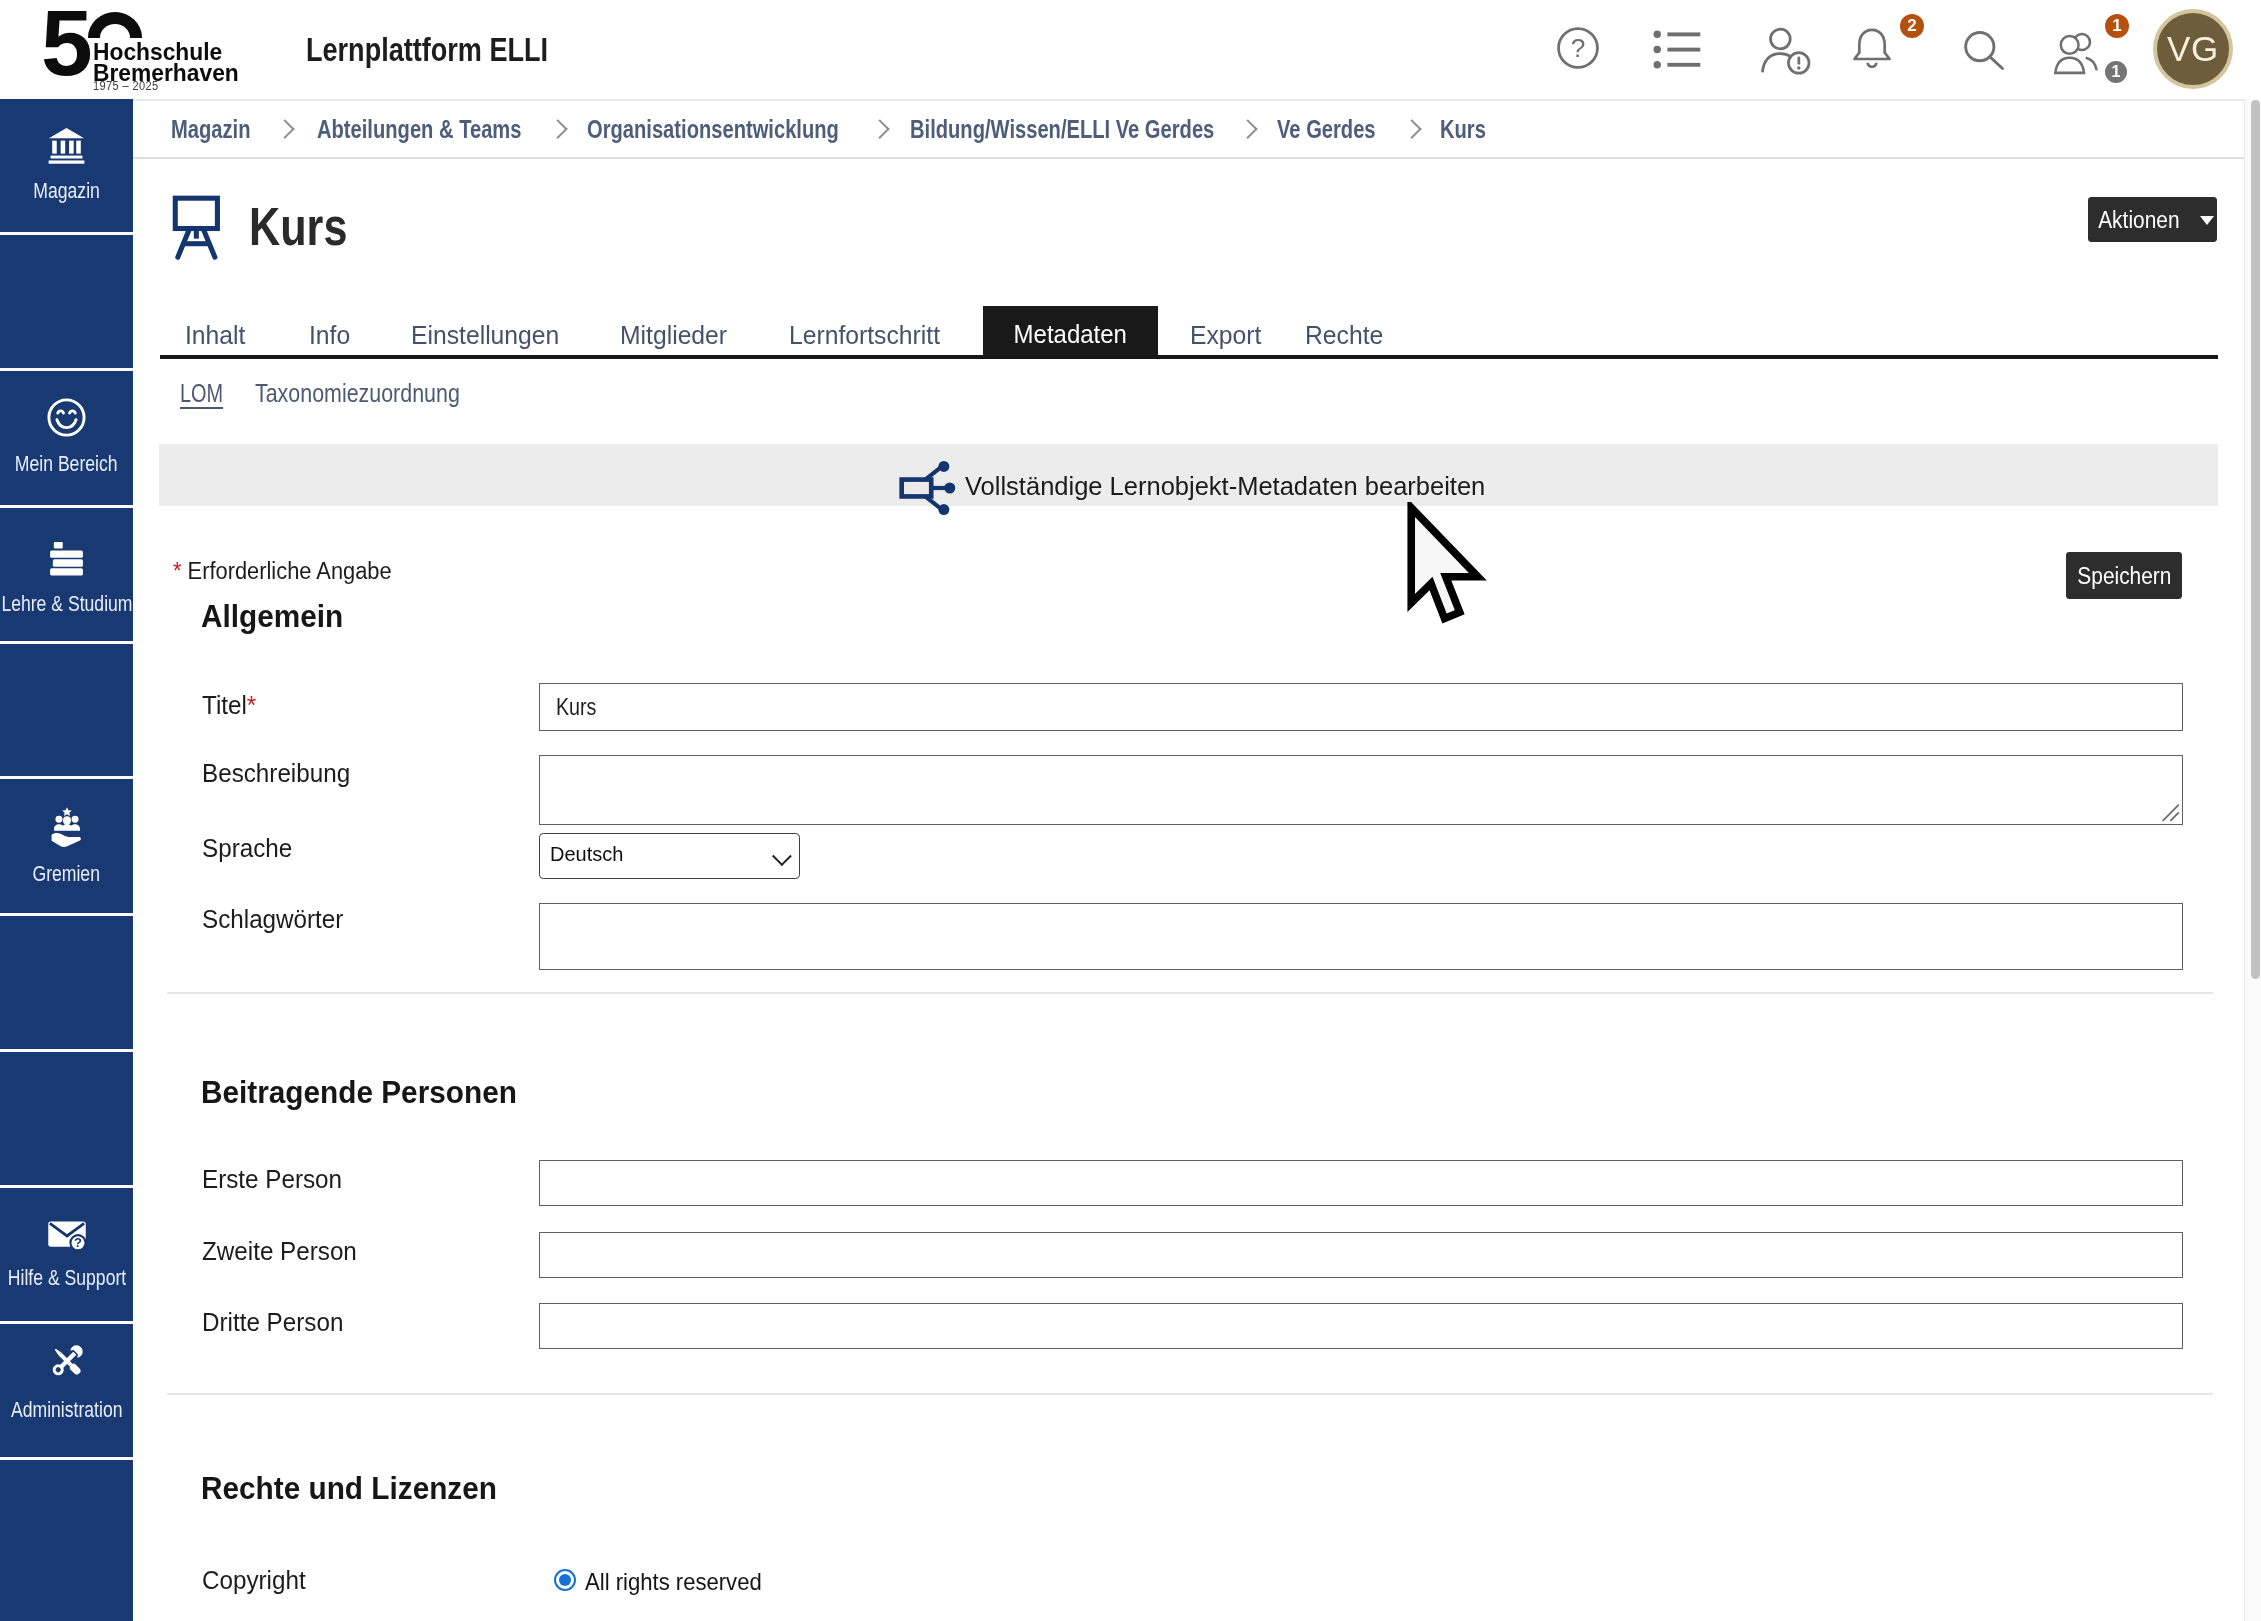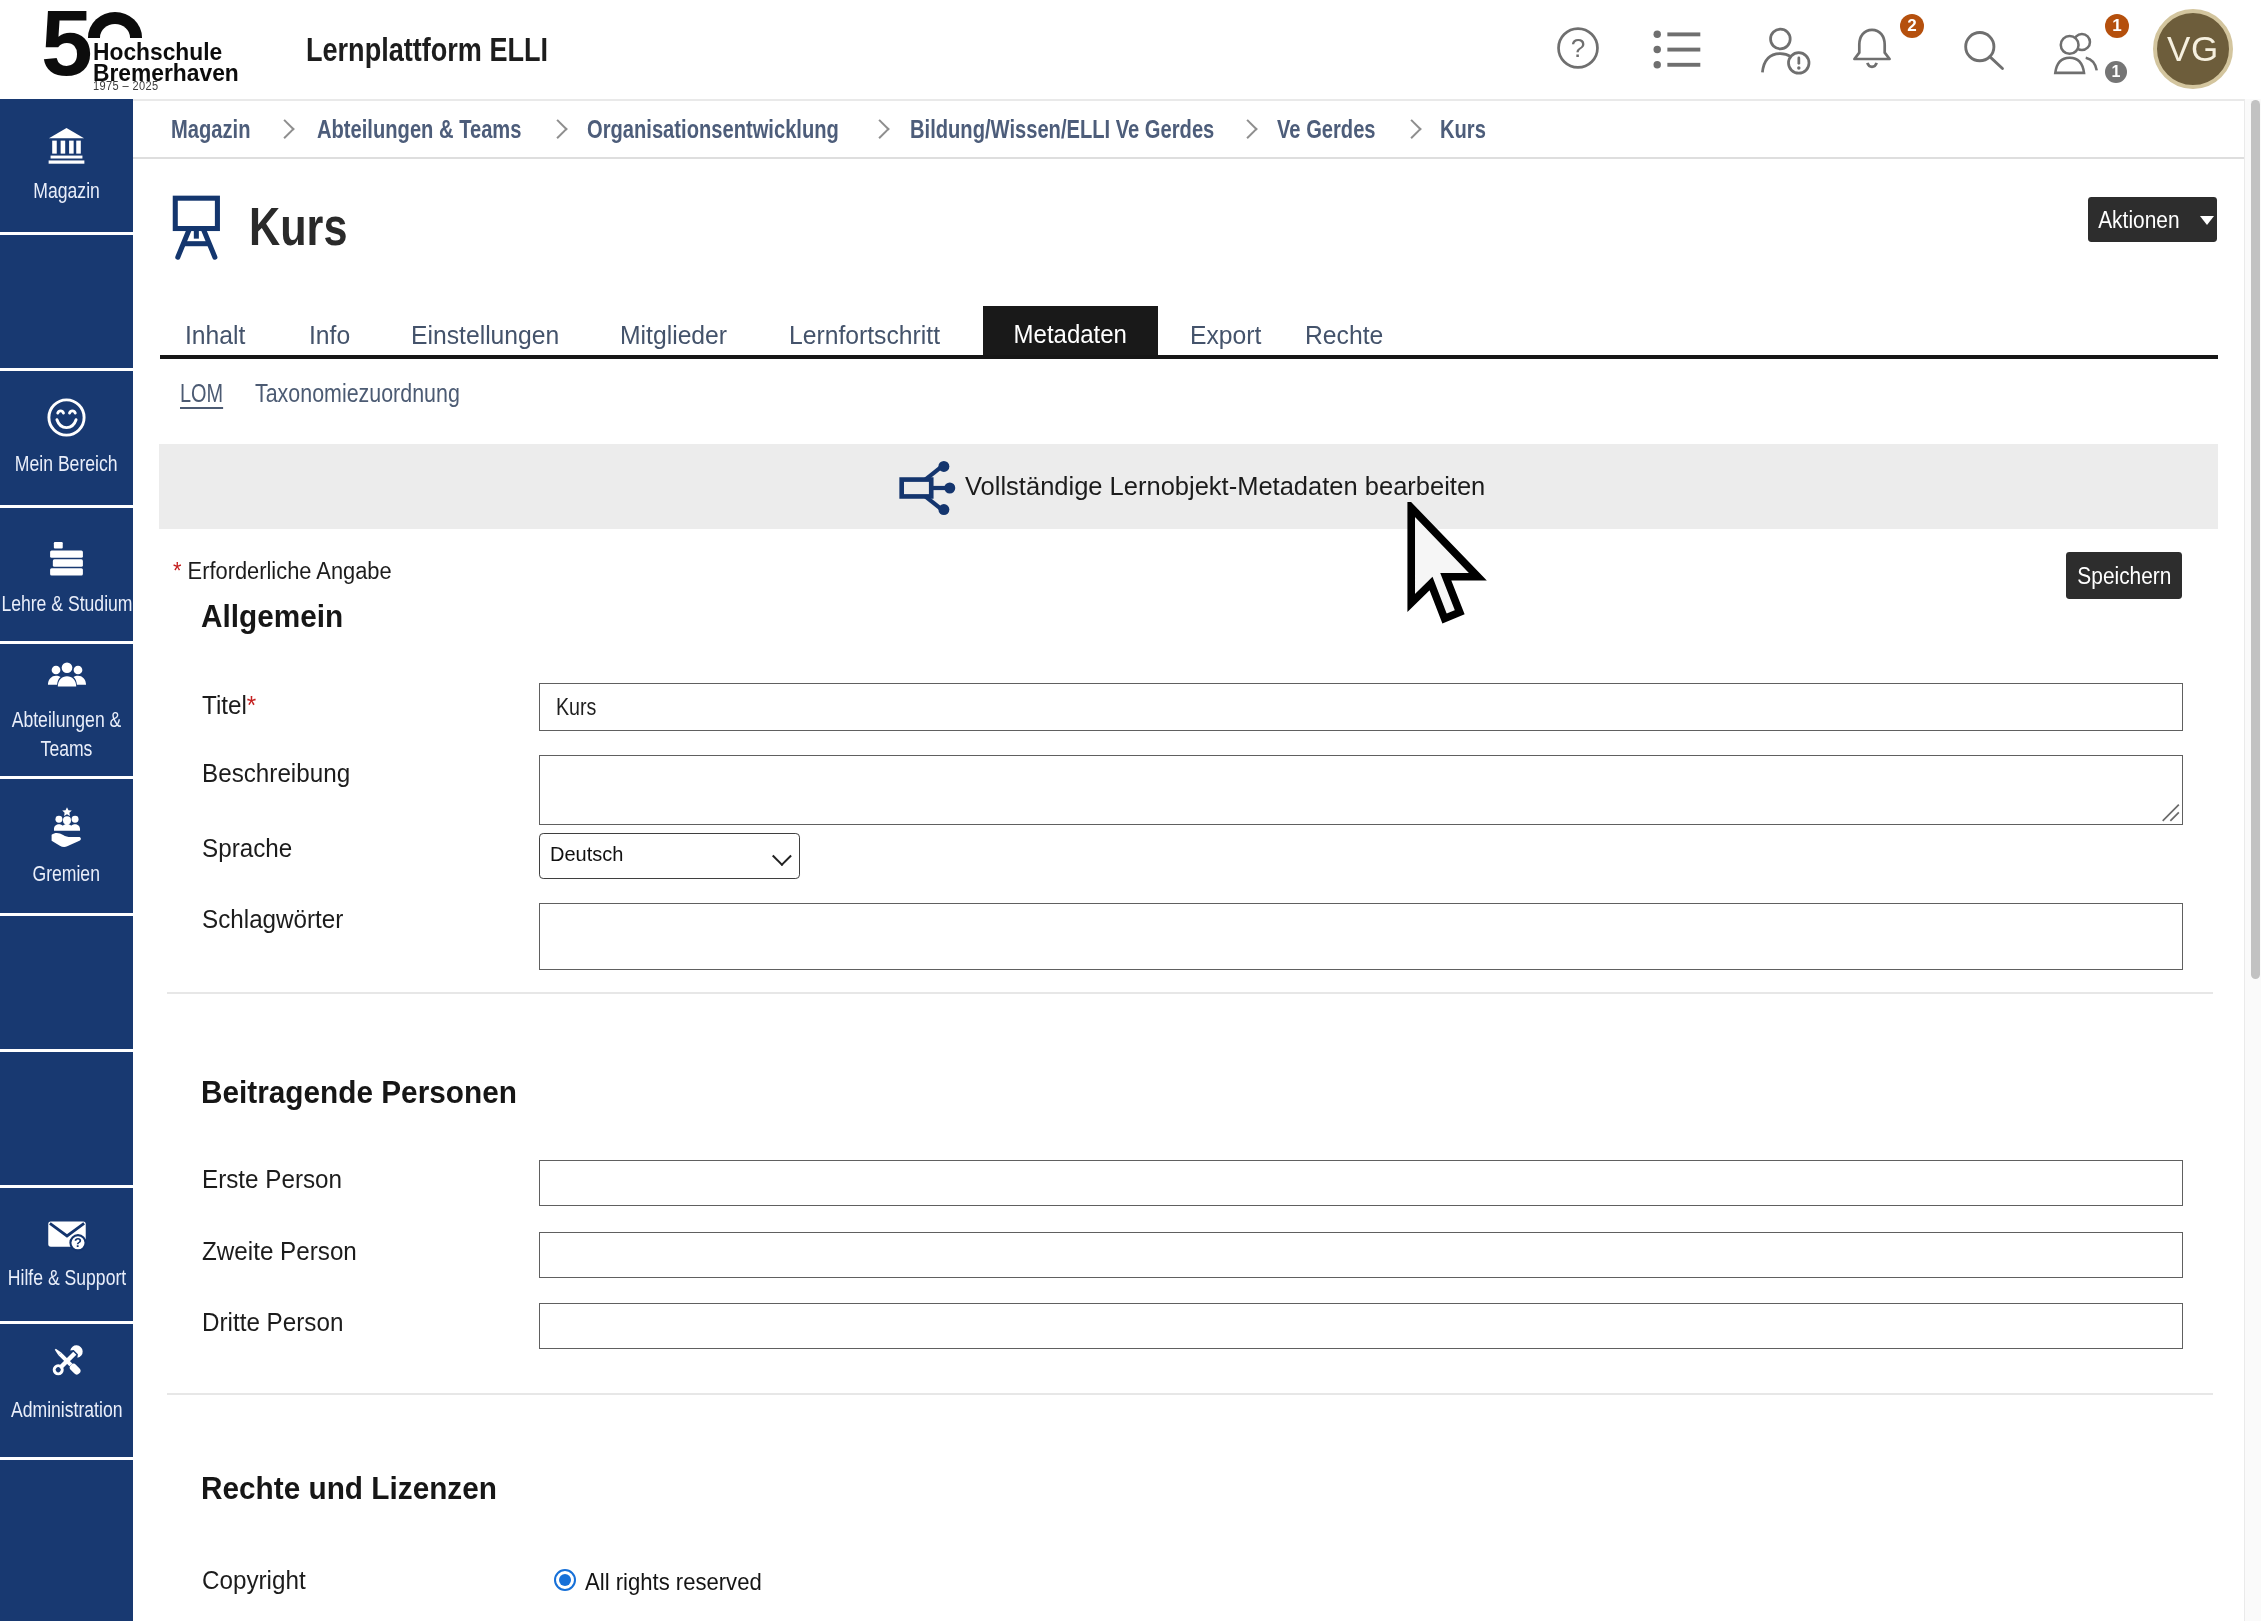--- a/index.html
+++ b/index.html
@@ -28,21 +28,21 @@
 
 #kurstitle{position:absolute;left:249px;top:195px;font-size:54px;font-weight:700;color:#2a2a2a;transform:scaleX(.8);transform-origin:left center}
 #aktionen{position:absolute;left:2088px;top:197px;width:129px;height:45px;background:#2d2d2d;color:#fff;border-radius:3.4px;font-size:24.6px;display:flex;align-items:center;justify-content:center}
 #aktionen .tri{width:0;height:0;border-left:7.6px solid transparent;border-right:7.6px solid transparent;border-top:9.3px solid #fff;margin-left:12.7px;margin-top:2.5px}
 
 .tab{position:absolute;top:320px;font-size:26px;color:#44536b;white-space:nowrap;transform:scaleX(.95);transform-origin:left center}
 #tabactive{position:absolute;left:983px;top:306px;width:175px;height:49px;background:#191919;color:#fff;font-size:25.5px;display:flex;align-items:center;justify-content:center}
 #tabline{position:absolute;left:160px;top:355px;width:2058px;height:4.2px;background:#161616}
 .subtab{position:absolute;top:379px;font-size:25.5px;color:#4c5b73;white-space:nowrap;transform-origin:left center}
 
-#graybar{position:absolute;left:159px;top:444px;width:2059px;height:85px;background:#ececec}
+#graybar{position:absolute;left:159px;top:444px;width:2059px;height:62px;background:#ececec}
 #graybar .lbl{position:absolute;left:806px;top:28px;font-size:25.5px;color:#1b1b1b;white-space:nowrap}
 
 #req{position:absolute;left:173px;top:558px;font-size:23px;color:#1c1c1c;transform:scaleX(.95);transform-origin:left top;white-space:nowrap}
 .red{color:#c41f1f}
 #speichern{position:absolute;left:2066px;top:552px;width:116px;height:47px;background:#2d2d2d;color:#fff;border-radius:3.4px;font-size:24.6px;display:flex;align-items:center;justify-content:center}
 .h2{position:absolute;left:201px;font-size:31px;font-weight:700;color:#161616;white-space:nowrap;transform:scaleX(.96);transform-origin:left center}
 .flabel{position:absolute;left:202px;font-size:25.5px;color:#1c1c1c;white-space:nowrap;transform:scaleX(.95);transform-origin:left center}
 .finput{position:absolute;left:539px;width:1644px;background:#fff;border:1.7px solid #606060}
 .divider{position:absolute;left:167px;width:2046px;height:1.7px;background:#e7e7e7}
 #seltext{position:absolute;left:550px;top:843px;font-size:20px;color:#111}
@@ -136,31 +136,20 @@
 <div class="sbitem" style="top:409px;height:140px">
       <svg width="41" height="41" viewBox="0 0 24 24" fill="#fff">
         <rect x="4.6" y="2.4" width="5.2" height="3.8" rx="0.6"></rect>
         <rect x="2.4" y="7.3" width="19.2" height="4.3" rx="0.9"></rect>
         <rect x="4" y="12.5" width="17.6" height="4.3" rx="0.9"></rect>
         <rect x="2.4" y="17.7" width="19.2" height="4.3" rx="0.9"></rect>
       </svg>
       <span>Lehre &amp; Studium</span>
     </div>
 <div class="sbsep" style="top:542px"></div>
-<div class="sbitem" style="top:545px;height:132px">
-      <svg width="42" height="37" viewBox="0 0 26 22" fill="#fff">
-        <circle cx="6.2" cy="7.6" r="2.7"></circle>
-        <path d="M1.2 16.8c0-3.6 2.3-5.7 5-5.7 1 0 2 .3 2.8.8-1.4 1.2-2.1 3-2.1 4.9z"></path>
-        <circle cx="19.8" cy="7.6" r="2.7"></circle>
-        <path d="M24.8 16.8c0-3.6-2.3-5.7-5-5.7-1 0-2 .3-2.8.8 1.4 1.2 2.1 3 2.1 4.9z"></path>
-        <circle cx="13" cy="6.2" r="3.3"></circle>
-        <path d="M7.3 17.8c0-4.1 2.5-6.4 5.7-6.4s5.7 2.3 5.7 6.4z"></path>
-      </svg>
-      <span>Abteilungen &amp;<br>Teams</span>
-    </div>
 <div class="sbsep" style="top:677px"></div>
 <div class="sbitem" style="top:681px;height:133px">
       <svg width="44" height="44" viewBox="0 0 24 24" fill="#fff">
         <path d="M12 1.2l.8 1.6 1.8.2-1.3 1.2.3 1.8L12 5.1l-1.6.9.3-1.8-1.3-1.2 1.8-.2z"></path>
         <circle cx="7.6" cy="7.8" r="1.9"></circle>
         <circle cx="16.4" cy="7.8" r="1.9"></circle>
         <circle cx="12" cy="8.4" r="2.2"></circle>
         <path d="M4.9 13.2c0-1.9 1.4-2.7 2.7-2.7 .8 0 1.6.3 2.1.8.6-.7 1.4-1 2.3-1s1.7.3 2.3 1c.5-.5 1.3-.8 2.1-.8 1.3 0 2.7.8 2.7 2.7v.9H4.9z"></path>
         <path d="M3.6 16.2c2.2-1.6 4.3-1 6.3.2 1.3.8 2.6 1.1 4.1 1.1h4.5c1.1 0 1.6 1.4.3 2l-6.7 3c-1.3.6-2.8.4-4-.3l-4.5-2.7z"></path>
       </svg>

